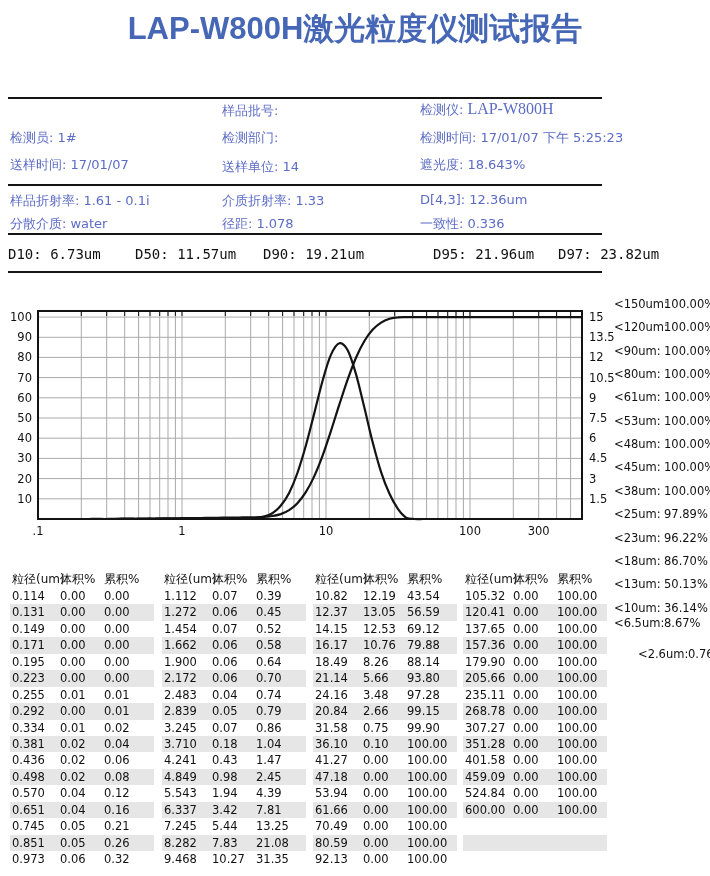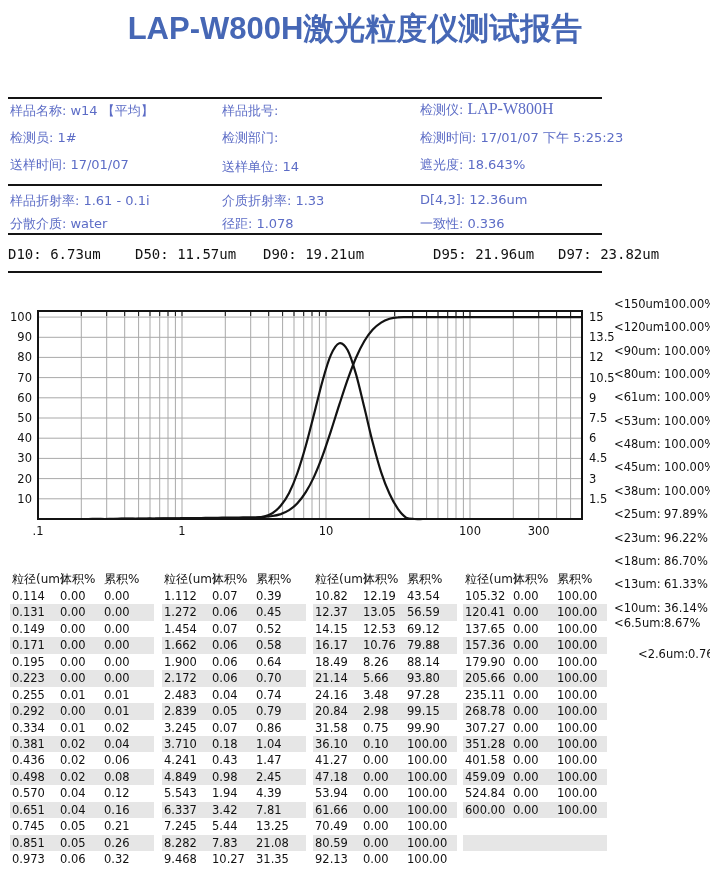--- a/index.html
+++ b/index.html
@@ -33,21 +33,20 @@
 
 <div class="page">
 
   <h1 class="title">LAP-W800H激光粒度仪测试报告</h1>
 
   <div class="rule" style="top:97px"></div>
   <div class="rule" style="top:184px"></div>
   <div class="rule" style="top:233px"></div>
   <div class="rule" style="top:271px"></div>
 
-  <div class="kv" style="left:10px;top:102px"><span>样品名称:</span><span class="val">w14 【平均】</span></div>
   <div class="kv" style="left:222px;top:102px"><span>样品批号:</span><span class="val"></span></div>
   <div class="kv" style="left:420px;top:100px"><span>检测仪:</span><span class="val serif">LAP-W800H</span></div>
 
   <div class="kv" style="left:10px;top:129px"><span>检测员:</span><span class="val">1#</span></div>
   <div class="kv" style="left:222px;top:129px"><span>检测部门:</span><span class="val"></span></div>
   <div class="kv" style="left:420px;top:129px"><span>检测时间:</span><span class="val">17/01/07 下午 5:25:23</span></div>
 
   <div class="kv" style="left:10px;top:156px"><span>送样时间:</span><span class="val">17/01/07</span></div>
   <div class="kv" style="left:222px;top:158px"><span>送样单位:</span><span class="val">14</span></div>
   <div class="kv" style="left:420px;top:156px"><span>遮光度:</span><span class="val">18.643%</span></div>
@@ -181,21 +180,21 @@
       <div class="pct" style="top: 47px;"><span class="plbl">&lt;90um:</span><span>100.00%</span></div>
       <div class="pct" style="top: 70px;"><span class="plbl">&lt;80um:</span><span>100.00%</span></div>
       <div class="pct" style="top: 93px;"><span class="plbl">&lt;61um:</span><span>100.00%</span></div>
       <div class="pct" style="top: 117px;"><span class="plbl">&lt;53um:</span><span>100.00%</span></div>
       <div class="pct" style="top: 140px;"><span class="plbl">&lt;48um:</span><span>100.00%</span></div>
       <div class="pct" style="top: 163px;"><span class="plbl">&lt;45um:</span><span>100.00%</span></div>
       <div class="pct" style="top: 187px;"><span class="plbl">&lt;38um:</span><span>100.00%</span></div>
       <div class="pct" style="top: 210px;"><span class="plbl">&lt;25um:</span><span>97.89%</span></div>
       <div class="pct" style="top: 234px;"><span class="plbl">&lt;23um:</span><span>96.22%</span></div>
       <div class="pct" style="top: 257px;"><span class="plbl">&lt;18um:</span><span>86.70%</span></div>
-      <div class="pct" style="top: 280px;"><span class="plbl">&lt;13um:</span><span>61.33%</span></div>
+      <div class="pct" style="top: 280px;"><span class="plbl">&lt;13um:</span><span>50.13%</span></div>
       <div class="pct" style="top: 304px;"><span class="plbl">&lt;10um:</span><span>36.14%</span></div>
       <div class="pct" style="top: 311px; margin-top: 8px;"><span class="plbl">&lt;6.5um:</span><span>8.67%</span></div>
       <div class="pct" style="top: 350px; margin-left: 24px;"><span class="plbl">&lt;2.6um:</span><span>0.76%</span></div>
     </div>
 
   <div id="tables">
       <div class="tgroup" style="left: 10px;">
         <div class="thead">
           <span class="c1">粒径(um)</span>
           <span class="c2">体积%</span>
@@ -415,21 +414,21 @@
           <span class="c2">5.66</span>
           <span class="c3">93.80</span>
         </div>
         <div class="trow">
           <span class="c1">24.16</span>
           <span class="c2">3.48</span>
           <span class="c3">97.28</span>
         </div>
         <div class="trow stripe">
           <span class="c1">20.84</span>
-          <span class="c2">2.98</span>
+          <span class="c2">2.66</span>
           <span class="c3">99.15</span>
         </div>
         <div class="trow">
           <span class="c1">31.58</span>
           <span class="c2">0.75</span>
           <span class="c3">99.90</span>
         </div>
         <div class="trow stripe">
           <span class="c1">36.10</span>
           <span class="c2">0.10</span>

